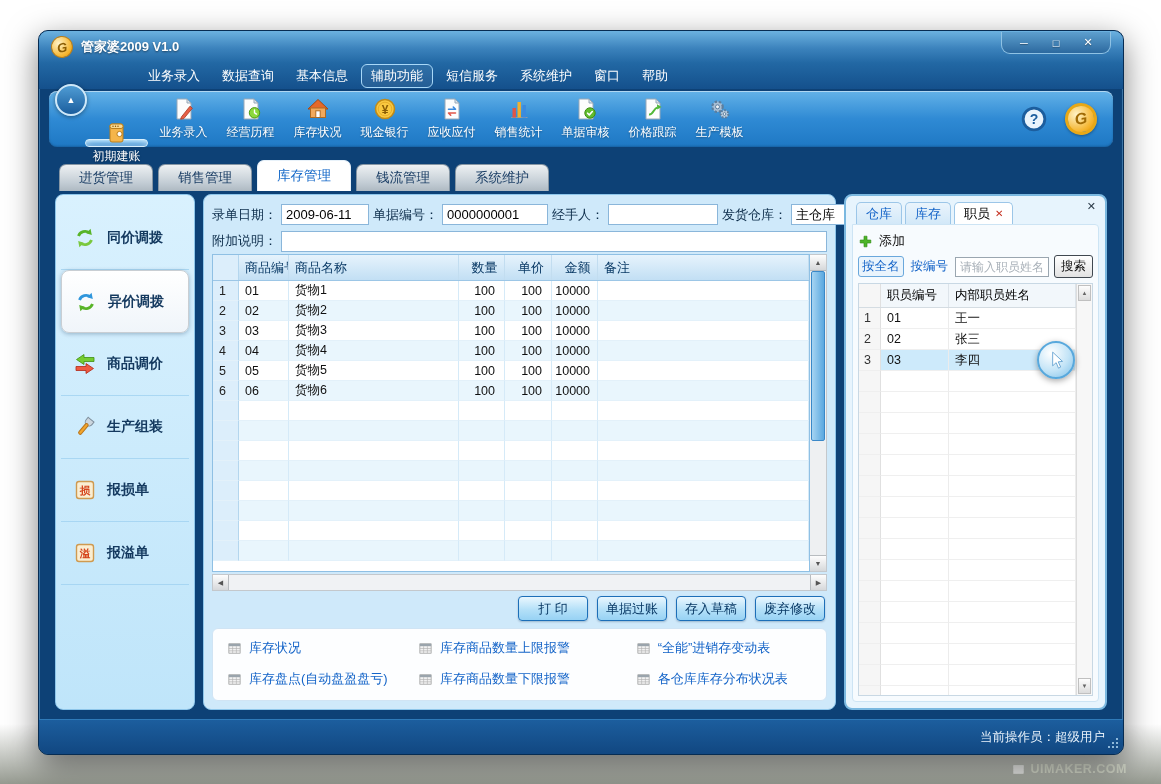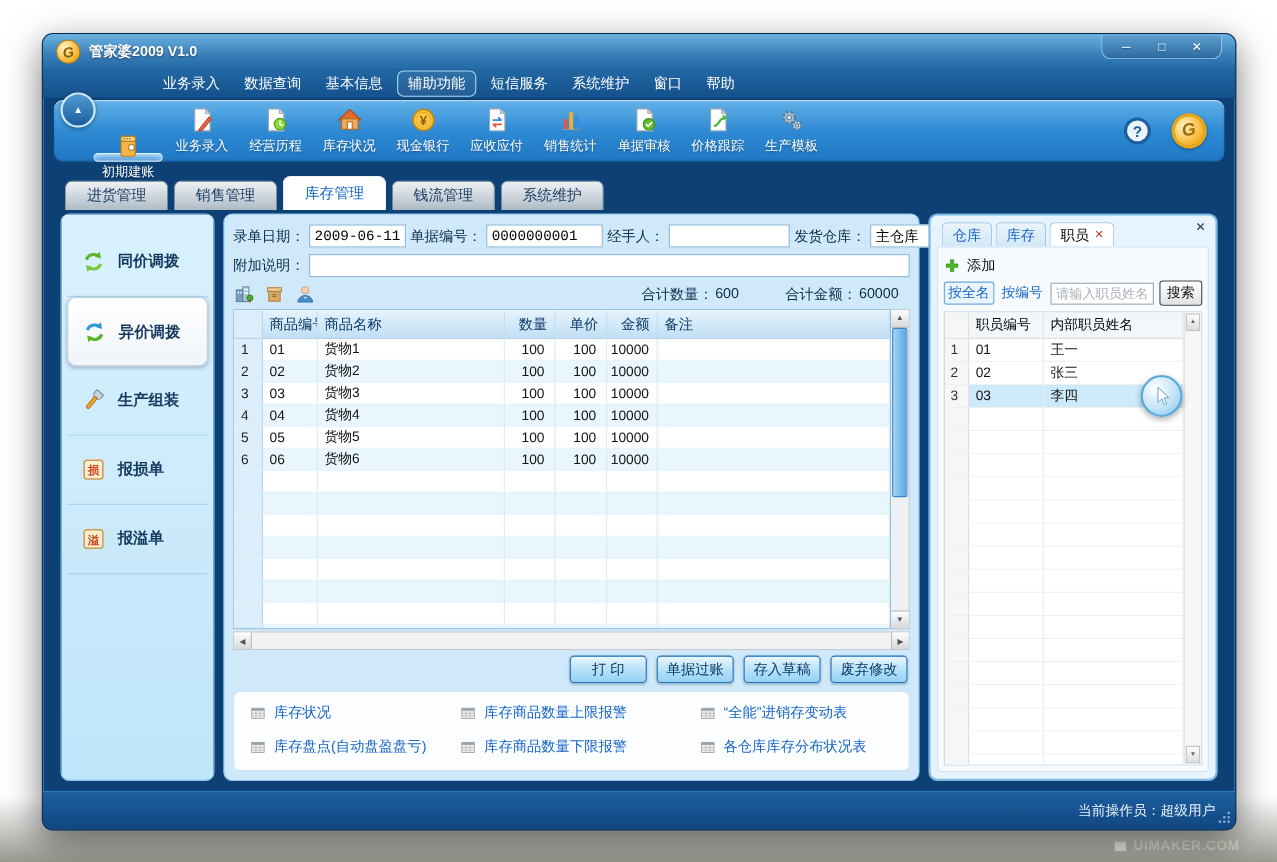--- a/index.html
+++ b/index.html
@@ -64,21 +64,21 @@
   .sidebar{width:140px;flex:0 0 auto;border-radius:8px;border:1px solid #8ec6ea;box-sizing:border-box;
     background:linear-gradient(#d9f1fe,#bfe5fa);padding:12px 5px;display:flex;flex-direction:column;}
   .side-item{height:63px;flex:0 0 auto;display:flex;align-items:center;gap:10px;padding-left:12px;box-sizing:border-box;
     border-bottom:1px solid rgba(150,205,238,.65);font-size:14px;font-weight:bold;color:#14395f;}
   .side-item .icon{width:24px;height:24px;flex:0 0 auto;}
   .side-item.active{background:linear-gradient(#ffffff,#f0f5fa);border:1px solid #c9ced3;border-radius:8px;
     box-shadow:0 1px 4px rgba(0,40,80,.3);}
   
   .main-panel{flex:1;min-width:0;border-radius:8px;border:1px solid #8ec6ea;background:#cfe9fa;
     padding:6px 8px;display:flex;flex-direction:column;box-sizing:border-box;}
-  .form-row{display:flex;align-items:center;height:27px;flex:0 0 auto;font-size:13px;color:#0c2c4a;gap:4px;justify-content:space-between;font-family:Liberation Mono, monospace;}
+  .form-row{display:flex;align-items:center;height:27px;flex:0 0 auto;font-size:13px;color:#0c2c4a;gap:4px;justify-content:space-between;}
   .fgroup{display:flex;align-items:center;gap:4px;}
   .f-label{white-space:nowrap;}
   .f-input{height:19px;border:1px solid #8ab6da;background:#fff;font-size:13px;padding:0 4px;font-family:inherit;box-sizing:content-box;}
   .w80{width:78px}.w100{width:96px}.w105{width:100px}.w120{width:116px}
   .note-row{justify-content:flex-start;height:26px;}
   .note-input{flex:1;}
   .icons-row{display:flex;align-items:center;height:27px;flex:0 0 auto;gap:9px;font-size:13px;color:#0c2c4a;}
   .mini-icon{width:19px;height:19px;}
   .totals{margin-left:auto;display:flex;gap:42px;padding-right:10px;}
   .tot{display:flex;gap:2px;}
@@ -430,20 +430,26 @@
             <span>同价调拨</span>
           </div>
           <div class="side-item active">
             <svg class="icon" style="width:24px;height:24px">
               <use href="#sym-cycle-blue"></use>
             </svg>
             <span>异价调拨</span>
           </div>
           <div class="side-item">
             <svg class="icon" style="width:24px;height:24px">
+              <use href="#sym-price-arrows"></use>
+            </svg>
+            <span>商品调价</span>
+          </div>
+          <div class="side-item">
+            <svg class="icon" style="width:24px;height:24px">
               <use href="#sym-wrench"></use>
             </svg>
             <span>生产组装</span>
           </div>
           <div class="side-item">
             <svg class="icon" style="width:24px;height:24px">
               <use href="#sym-stamp-loss"></use>
             </svg>
             <span>报损单</span>
           </div>
@@ -471,41 +477,20 @@
           </span>
           <span class="fgroup">
             <span class="f-label">发货仓库：</span>
             <input class="f-input w120" value="主仓库" style="">
           </span>
         </div>
         <div class="form-row note-row">
           <span class="f-label">附加说明：</span>
           <input class="f-input note-input" value="" style="">
         </div>
-        <div class="icons-row">
-          <svg class="mini-icon">
-              <use href="#sym-building"></use>
-            </svg>
-          <svg class="mini-icon">
-              <use href="#sym-box"></use>
-            </svg>
-          <svg class="mini-icon">
-              <use href="#sym-person"></use>
-            </svg>
-          <span class="totals">
-            <span class="tot">
-              <span>合计数量：</span>
-              <span>600</span>
-            </span>
-            <span class="tot">
-              <span>合计金额：</span>
-              <span>60000</span>
-            </span>
-          </span>
-        </div>
 
         <div class="table-wrap">
           <div class="items-table">
             <div class="thead">
                 <div class="tc c-num"></div>
                 <div class="tc c-code">商品编号</div>
                 <div class="tc c-name">商品名称</div>
                 <div class="tc c-qty">数量</div>
                 <div class="tc c-price">单价</div>
                 <div class="tc c-amt">金额</div>

